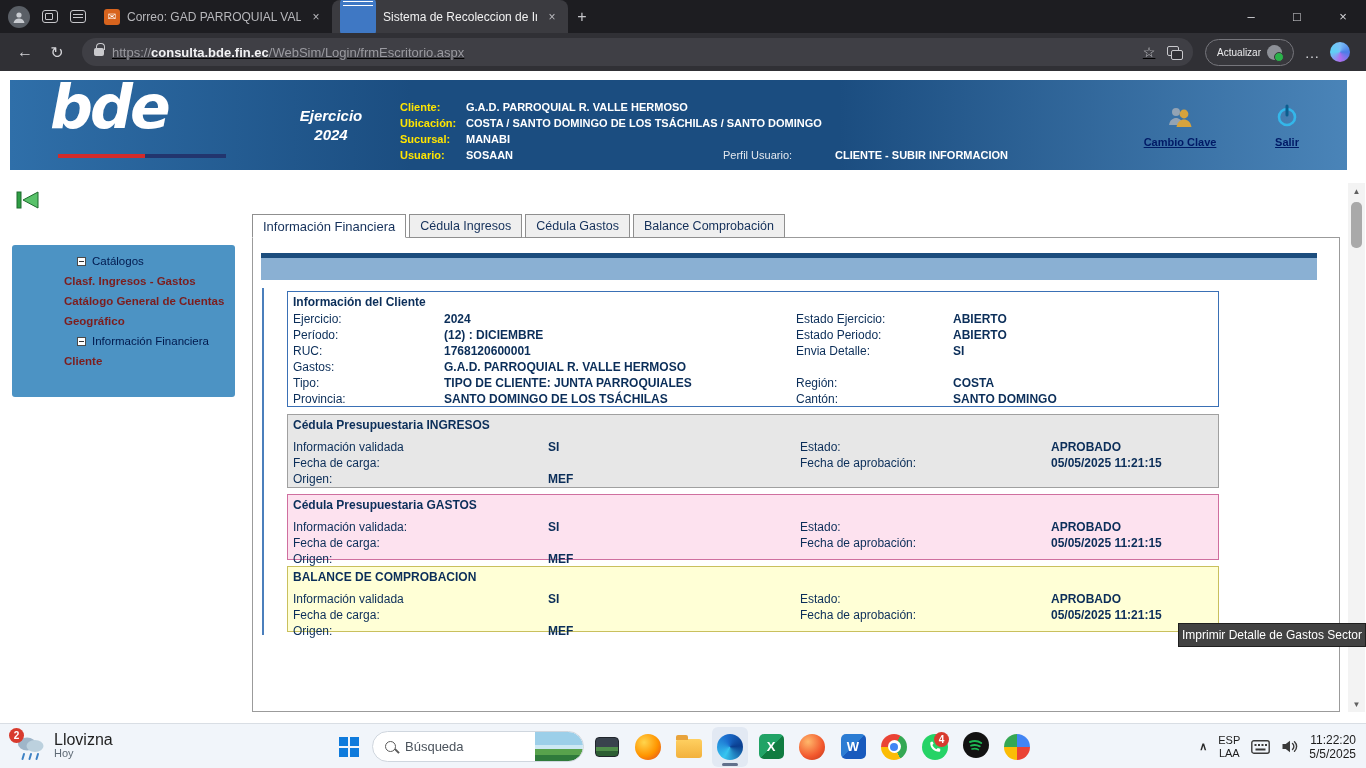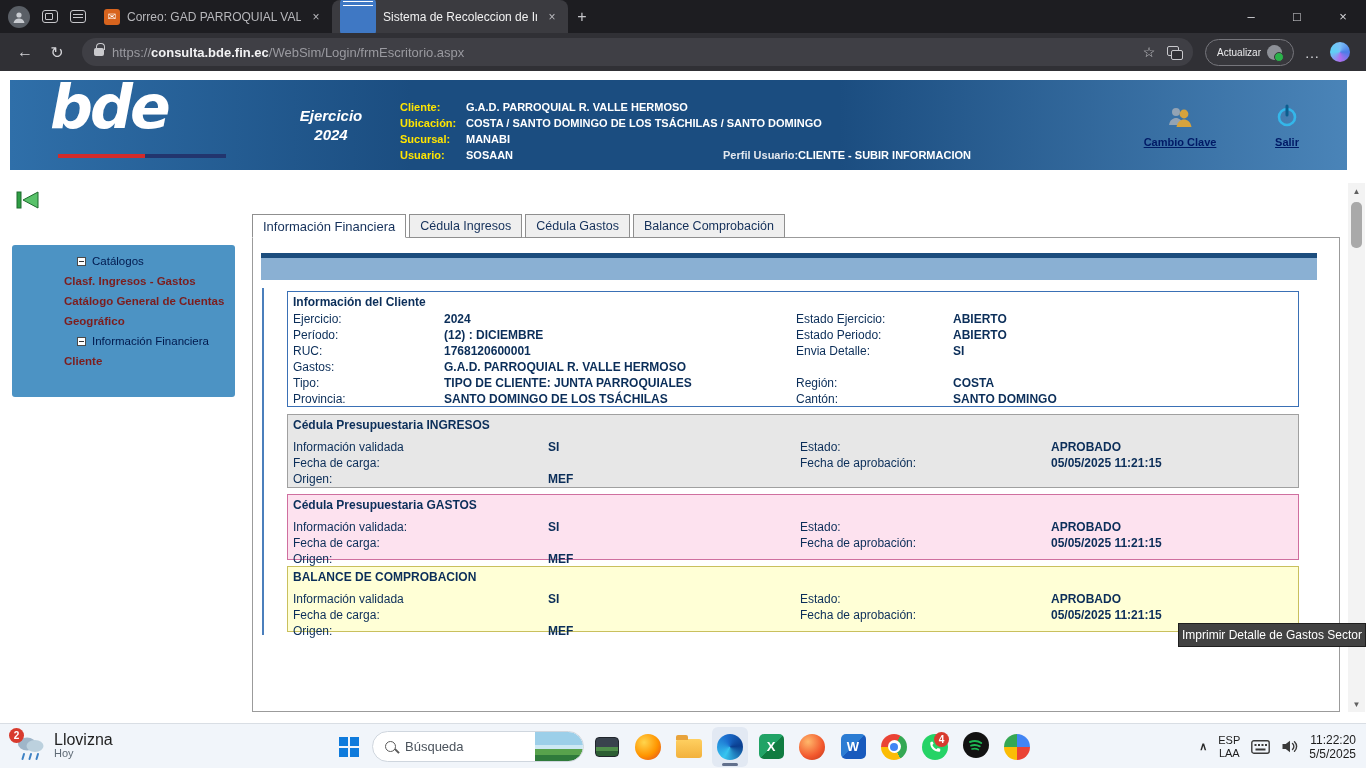--- a/index.html
+++ b/index.html
@@ -21,21 +21,21 @@
   .favicon.app::after { content:""; position:absolute; left:3px; right:3px; top:4px; height:1.5px; background:#fff; box-shadow:0 4px 0 #fff; }
   .tab-title { flex:1; white-space:nowrap; overflow:hidden; text-overflow:clip; }
   .tab-close { width:16px; height:16px; display:flex; align-items:center; justify-content:center; font-size:12px; color:#b9b9bd; border-radius:3px; flex:none; }
   .newtab { width:28px; height:28px; display:flex; align-items:center; justify-content:center; color:#c7c7cb; font-size:16px; }
   .tb-spacer { flex:1; }
   .winbtn { width:46px; height:33px; display:flex; align-items:center; justify-content:center; color:#d6d6da; font-size:13px; }
 
   
   .addressbar { position:absolute; left:0; top:33px; width:1366px; height:38px; background:#303035; display:flex; align-items:center; gap:6px; padding:0 12px; }
   .navbtn { width:26px; height:26px; display:flex; align-items:center; justify-content:center; color:#d2d2d6; font-size:16px; border-radius:4px; }
-  .urlpill { flex:1; height:28px; background:#3f3f45; border-radius:14px; display:flex; align-items:center; gap:8px; padding:0 12px; margin:0 6px; }
+  .urlpill { flex:1; height:28px; background:#3f3f45; border-radius:14px; display:flex; align-items:center; gap:8px; padding:0 12px; margin:0 6px;text-decoration:underline; }
   .lock { width:10px; height:8px; background:#c9c9cd; border-radius:2px; position:relative; flex:none; }
   .lock::before { content:""; position:absolute; top:-5px; left:1.5px; width:7px; height:6px; border:1.5px solid #c9c9cd; border-bottom:none; border-radius:4px 4px 0 0; }
   .urltext { flex:1; font-size:13px; white-space:nowrap; overflow:hidden; }
   .u-scheme { color:#9a9aa0; }
   .u-domain { color:#f2f2f4; font-weight:bold; }
   .u-path { color:#9a9aa0; }
   .pillico { color:#c9c9cd; font-size:14px; width:20px; text-align:center; }
   .coll-ico { width:14px; height:12px; position:relative; }
   .coll-ico::before { content:""; position:absolute; left:0; top:0; width:10px; height:8px; border:1.4px solid #c9c9cd; border-radius:2px; }
   .coll-ico::after { content:""; position:absolute; left:4px; top:4px; width:10px; height:8px; border:1.4px solid #c9c9cd; border-radius:2px; background:#303035; }
@@ -49,21 +49,21 @@
   .banner { position:absolute; left:10px; top:80px; width:1337px; height:90px;
     background:linear-gradient(90deg,#2f6fa9 0%,#1b4d80 30%,#1b4d80 62%,#4a84b8 100%); }
   .logo { position:absolute; left:40px; top:-8px; color:#fff; font-family:"DejaVu Sans", sans-serif; font-weight:bold; font-style:italic; font-size:60px; letter-spacing:-3px; }
   .logobar { position:absolute; left:48px; top:74px; width:168px; height:4px; background:linear-gradient(90deg,#d22b2b 0 52%, #22356e 52% 100%); }
   .ejercicio { position:absolute; left:281px; top:26px; width:80px; color:#fff; font-weight:bold; font-style:italic; font-size:15px; line-height:19px; text-align:center; }
   .hfields { position:absolute; left:390px; top:19px; font-size:11px; }
   .hrow { display:flex; height:16px; align-items:center; white-space:nowrap; }
   .hlab { color:#ffe400; font-weight:bold; width:66px; flex:none; }
   .hval { color:#fff; font-weight:bold; }
   .hval.w257 { width:257px; flex:none; }
-  .hlab2 { color:#e3e8ee; font-weight:bold; width:75px; flex:none; }
+  .hlab2 { color:#e3e8ee; font-weight:normal; width:112px; flex:none; }
   .hlink { position:absolute; text-align:center; }
   .hlink.cambio { right:124px; top:18px; width:86px; }
   .hlink.salir { right:30px; top:18px; width:60px; }
   .link-ico { height:30px; display:flex; align-items:flex-end; justify-content:center; margin-bottom:4px; }
   .link-label { color:#001a66; font-weight:bold; font-size:11px; text-decoration:underline; }
 
   
   .backarrow { position:absolute; left:16px; top:190px; }
 
   
@@ -73,21 +73,21 @@
   .minusbox::after { content:""; position:absolute; left:1px; right:1px; top:3px; height:1px; background:#333; }
   .tchild { height:20px; line-height:20px; padding-left:52px; color:#7c1d1d; font-weight:bold; }
 
   
   .tabstrip { position:absolute; left:252px; top:214px; display:flex; z-index:3; }
   .mtab { height:24px; border:1px solid #8f8f8f; background:#efefef; color:#14305a; font-size:12.5px; padding:4px 10px 0; margin-right:3px; white-space:nowrap; }
   .mtab.active { background:#fff; border-bottom-color:#fff; font-size:13px; }
   .mainpanel { position:absolute; left:252px; top:237px; width:1088px; height:475px; background:#fff; border:1px solid #9b9b9b; z-index:2; }
   .bluebar { position:absolute; left:8px; top:15px; width:1056px; height:27px; background:#8ab0d3; border-top:5px solid #1c4d7d; }
   .vline { position:absolute; left:9px; top:50px; width:2px; height:347px; background:#4b7fbc; }
-  .ibox { position:absolute; left:34px; width:1012px; padding:3px 5px; font-size:12px; color:#0b2e59; }
+  .ibox { position:absolute; left:34px; width:932px; padding:3px 5px; font-size:12px; color:#0b2e59; }
   .ibox .btitle { font-weight:bold; height:16px; line-height:15px; }
   .brow { display:flex; height:16px; align-items:center; white-space:nowrap; }
   .lbl { flex:none; }
   .val { font-weight:bold; flex:none; }
   .cl1 { width:151px; } .cl2 { width:352px; } .cl3 { width:157px; }
   .cs1 { width:255px; } .cs2 { width:252px; } .cs3 { width:251px; }
   .ibox.client { top:53px; height:116px; background:#fff; border:1.5px solid #3a70b5; }
   .ibox.gray   { top:176px; height:74px; background:#e7e7e7; border:1px solid #a0a0a0; }
   .ibox.pink   { top:256px; height:66px; background:#fde2ef; border:1px solid #cf6f9f; }
   .ibox.yellow { top:328px; height:66px; background:#ffffd6; border:1px solid #c9c05e; }

